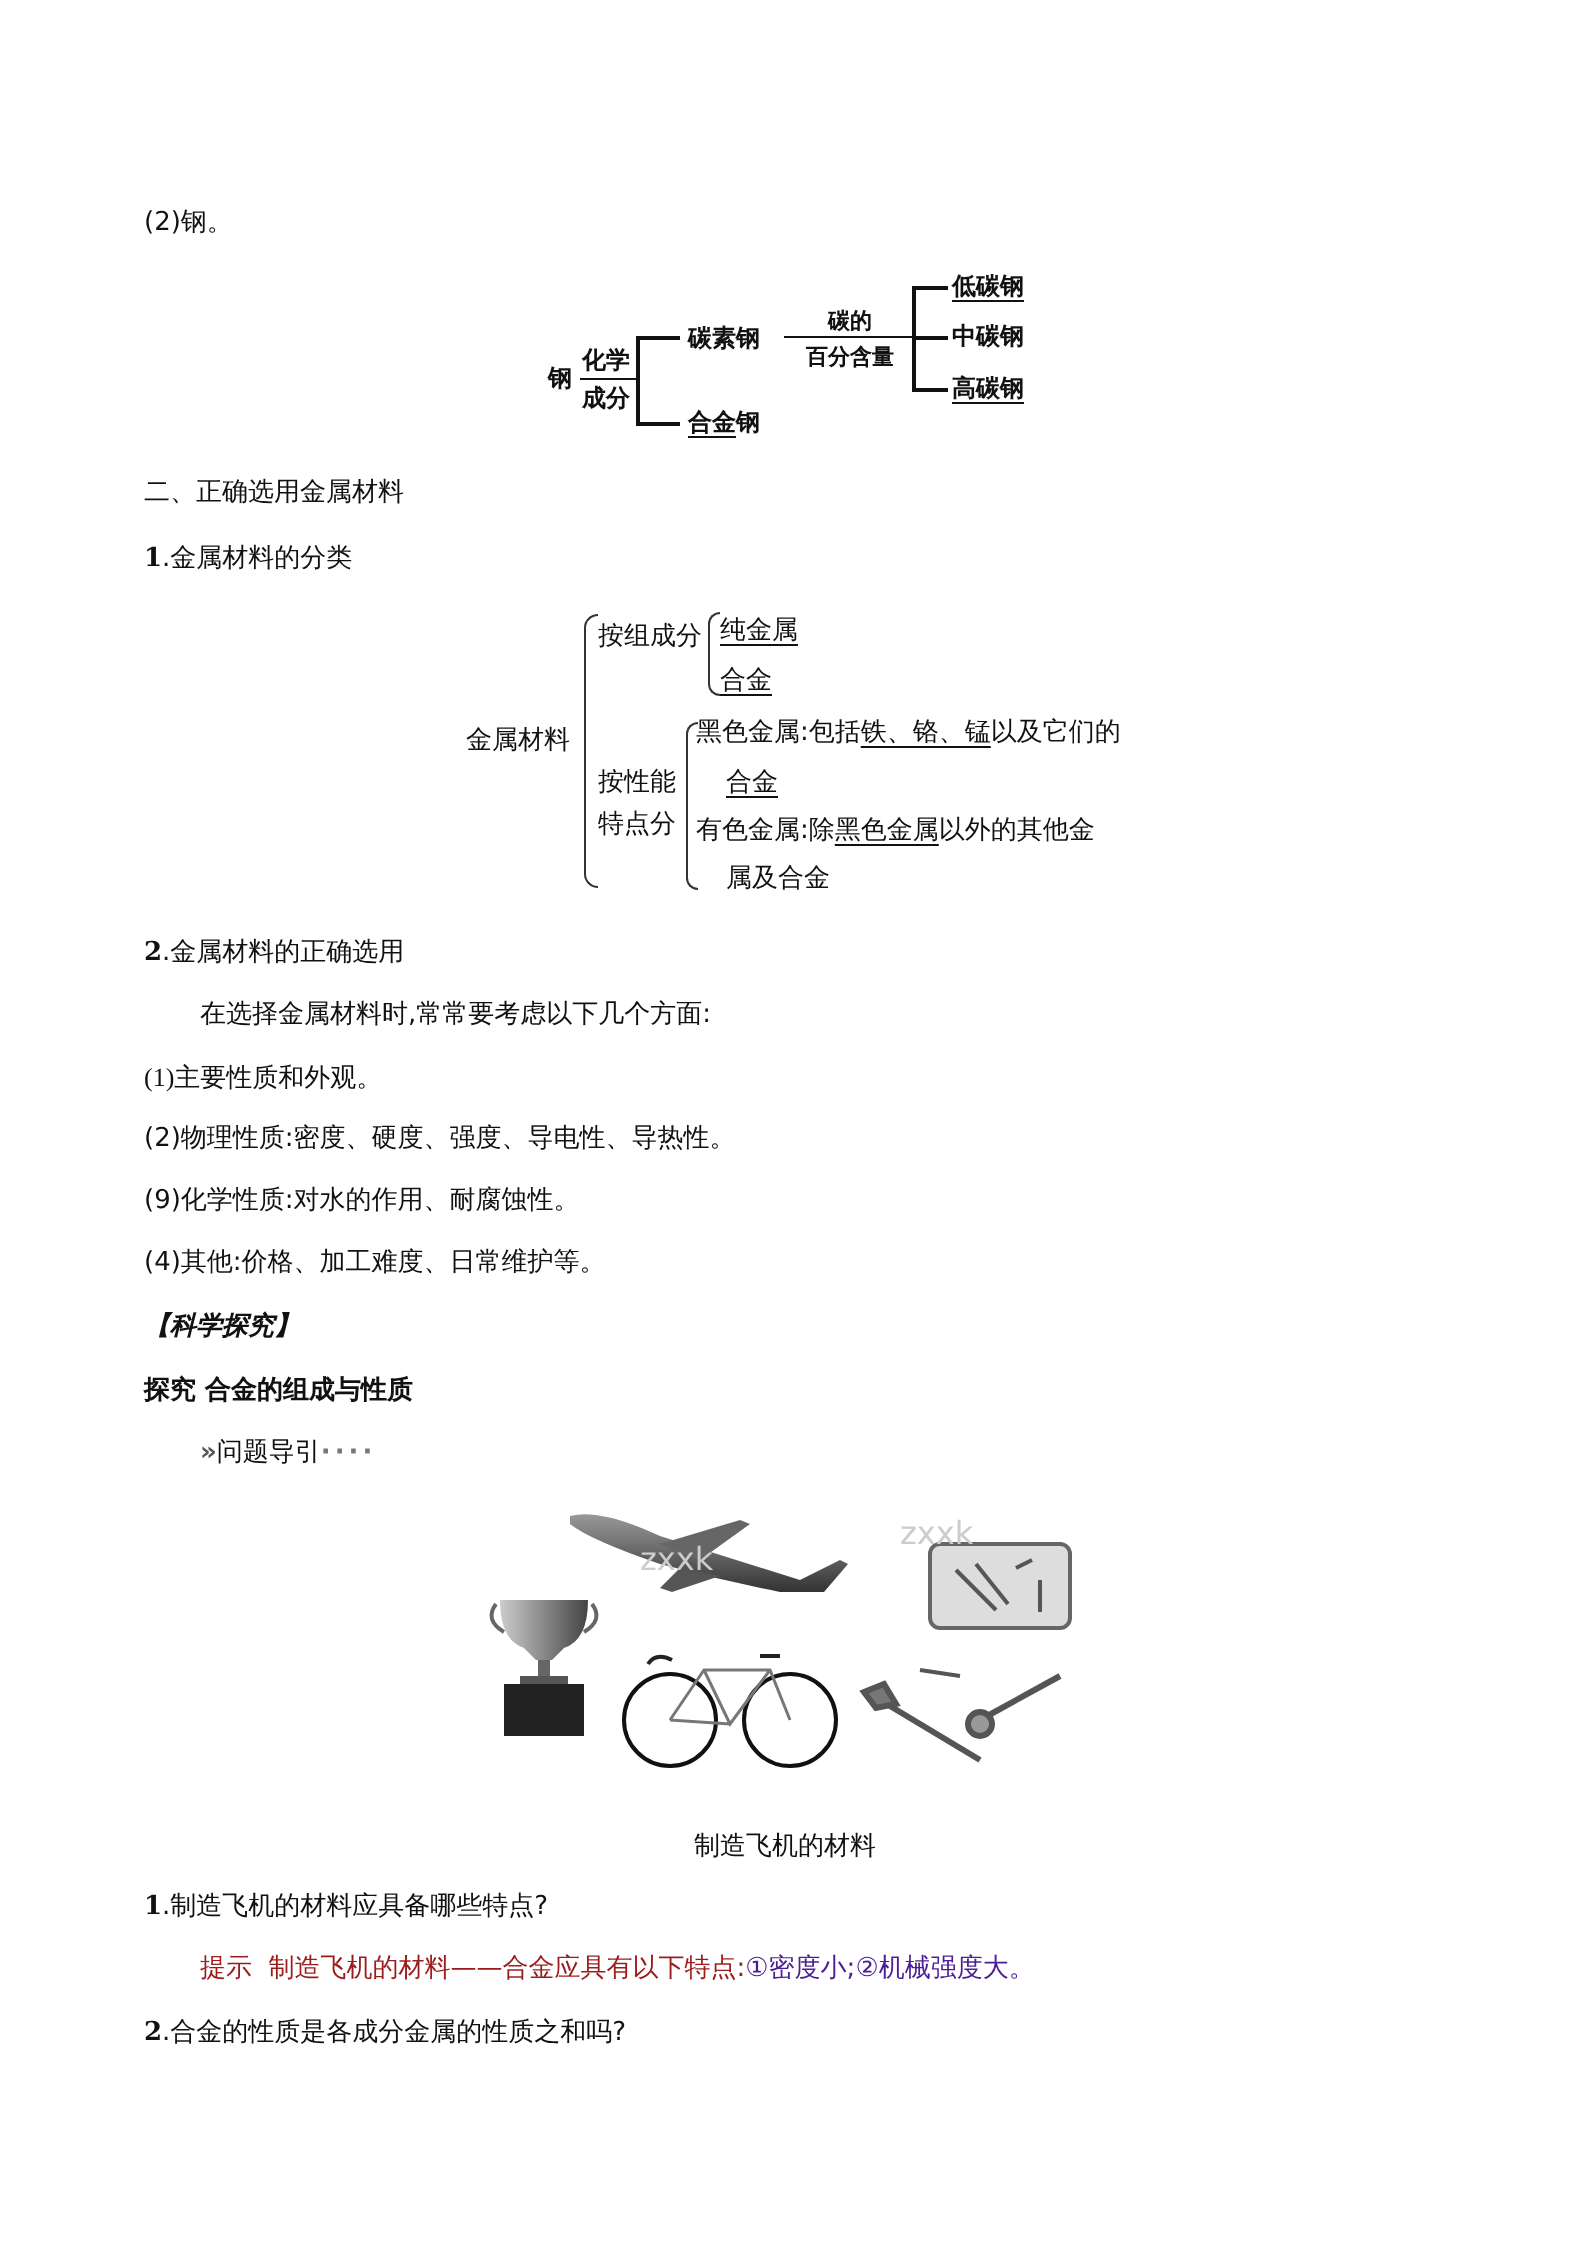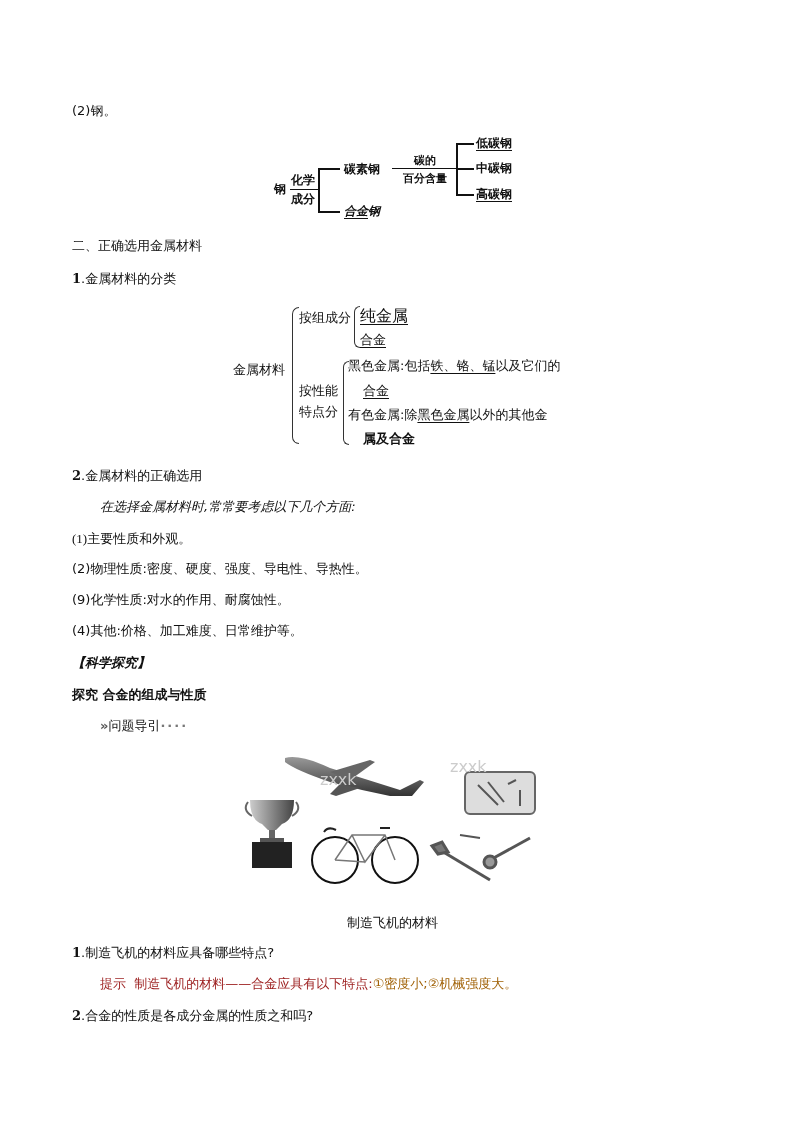--- a/index.html
+++ b/index.html
@@ -4,40 +4,40 @@
   <style>
     html, body { margin:0; padding:0; background:#fff; }
     body { width:794px; height:1123px; position:relative; overflow:hidden;
       font-family:"DejaVu Sans", "Liberation Sans", sans-serif; color:#111; font-size:13px; }
     .abs { position:absolute; white-space:nowrap; }
     .serif { font-family:"DejaVu Serif","Liberation Serif", serif; }
     .b { font-weight:bold; }
     u, .u { text-decoration:underline; text-underline-offset:3px; }
     .line { position:absolute; background:#111; }
     .red { color:#9b1c1c; }
-    .pink { color:#a16207; }
+    .pink { color:#4c1d95; }
     .brace { position:absolute; border:1.3px solid #333; border-right:none; border-radius:10px 0 0 10px; }
     .img-box { position:absolute; }
   </style>
 </head>
 <body>
 
 <div class="abs" style="left:72px;top:102px;font-size:13px;">(2)钢。</div>
 
 <div>
   <div class="abs b" style="left:274px;top:181px;font-size:12px;">钢</div>
   <div class="abs b" style="left:291px;top:172px;font-size:12px;">化学</div>
   <div class="line" style="left:290px;top:189px;width:28px;height:1px;"></div>
   <div class="abs b" style="left:291px;top:191px;font-size:12px;">成分</div>
 
   <div class="line" style="left:318px;top:168px;width:1.5px;height:44px;"></div>
   <div class="line" style="left:318px;top:168px;width:22px;height:1.5px;"></div>
   <div class="line" style="left:318px;top:211px;width:22px;height:1.5px;"></div>
   <div class="abs b" style="left:344px;top:161px;font-size:12px;">碳素钢</div>
-  <div class="abs b" style="left:344px;top:203px;font-size:12px;font-style:italic;"><span class="u">合金</span><span>钢</span></div>
+  <div class="abs b" style="left:344px;top:203px;font-size:12px;"><span class="u">合金</span><span>钢</span></div>
 
   <div class="line" style="left:392px;top:168px;width:64px;height:1px;"></div>
   <div class="abs b" style="left:414px;top:153px;font-size:11px;">碳的</div>
   <div class="abs b" style="left:403px;top:171px;font-size:11px;">百分含量</div>
   <div class="line" style="left:456px;top:143px;width:1.5px;height:52px;"></div>
   <div class="line" style="left:456px;top:143px;width:18px;height:1.5px;"></div>
   <div class="line" style="left:456px;top:168px;width:18px;height:1.5px;"></div>
   <div class="line" style="left:456px;top:194px;width:18px;height:1.5px;"></div>
   <div class="abs b u" style="left:476px;top:135px;font-size:12px;">低碳钢</div>
   <div class="abs b" style="left:476px;top:160px;font-size:12px;">中碳钢</div>
@@ -45,34 +45,34 @@
 </div>
 
 <div class="abs" style="left:72px;top:237px;font-size:13px;">二、正确选用金属材料</div>
 <div class="abs" style="left:72px;top:270px;font-size:13px;"><span class="b serif">1</span><span>.金属材料的分类</span></div>
 
 <div>
   <div class="abs" style="left:233px;top:361px;font-size:13px;">金属材料</div>
   <div class="brace" style="left:292px;top:307px;width:6px;height:135px;"></div>
   <div class="abs" style="left:299px;top:309px;font-size:13px;">按组成分</div>
   <div class="brace" style="left:354px;top:306px;width:5px;height:40px;"></div>
-  <div class="abs u" style="left:360px;top:306px;font-size:16px;">纯金属</div>
+  <div class="abs u" style="left:360px;top:306px;font-size:13px;">纯金属</div>
   <div class="abs u" style="left:360px;top:331px;font-size:13px;">合金</div>
 
   <div class="abs" style="left:299px;top:382px;font-size:13px;">按性能</div>
   <div class="abs" style="left:299px;top:403px;font-size:13px;">特点分</div>
   <div class="brace" style="left:343px;top:361px;width:5px;height:82px;"></div>
   <div class="abs" style="left:348px;top:357px;font-size:13px;"><span>黑色金属:包括</span><span class="u">铁、铬、锰</span><span>以及它们的</span></div>
   <div class="abs u" style="left:363px;top:382px;font-size:13px;">合金</div>
   <div class="abs" style="left:348px;top:406px;font-size:13px;"><span>有色金属:除</span><span class="u">黑色金属</span><span>以外的其他金</span></div>
-  <div class="abs" style="left:363px;top:430px;font-size:13px;font-weight:bold;">属及合金</div>
+  <div class="abs" style="left:363px;top:430px;font-size:13px;">属及合金</div>
 </div>
 
 <div class="abs" style="left:72px;top:467px;font-size:13px;"><span class="b serif">2</span><span>.金属材料的正确选用</span></div>
-<div class="abs" style="left:100px;top:498px;font-size:13px;font-style:italic;">在选择金属材料时,常常要考虑以下几个方面:</div>
+<div class="abs" style="left:100px;top:498px;font-size:13px;">在选择金属材料时,常常要考虑以下几个方面:</div>
 <div class="abs" style="left:72px;top:530px;font-size:13px;font-family:Liberation Serif, serif;">(1)主要性质和外观。</div>
 <div class="abs" style="left:72px;top:560px;font-size:13px;">(2)物理性质:密度、硬度、强度、导电性、导热性。</div>
 <div class="abs" style="left:72px;top:591px;font-size:13px;">(9)化学性质:对水的作用、耐腐蚀性。</div>
 <div class="abs" style="left:72px;top:622px;font-size:13px;">(4)其他:价格、加工难度、日常维护等。</div>
 
 <div class="abs b" style="left:72px;top:654px;font-size:13px;font-style:italic;">【科学探究】</div>
 <div class="abs b" style="left:72px;top:686px;font-size:13px;">探究  合金的组成与性质</div>
 <div class="abs" style="left:100px;top:717px;font-size:13px;">
   <span class="b" style="color:#555;">»</span><span>问题导引</span><span class="b" style="color:#777;letter-spacing:2px;">····</span>
 </div>

